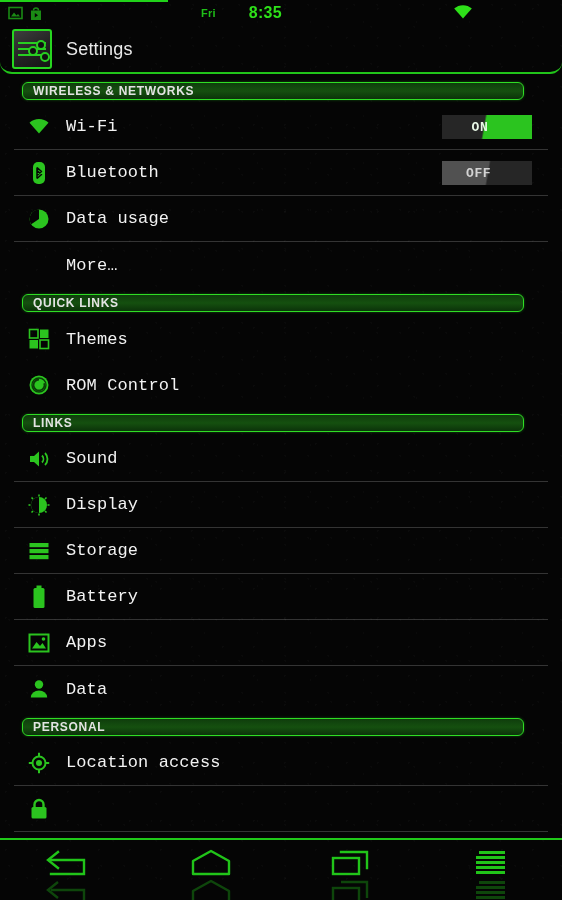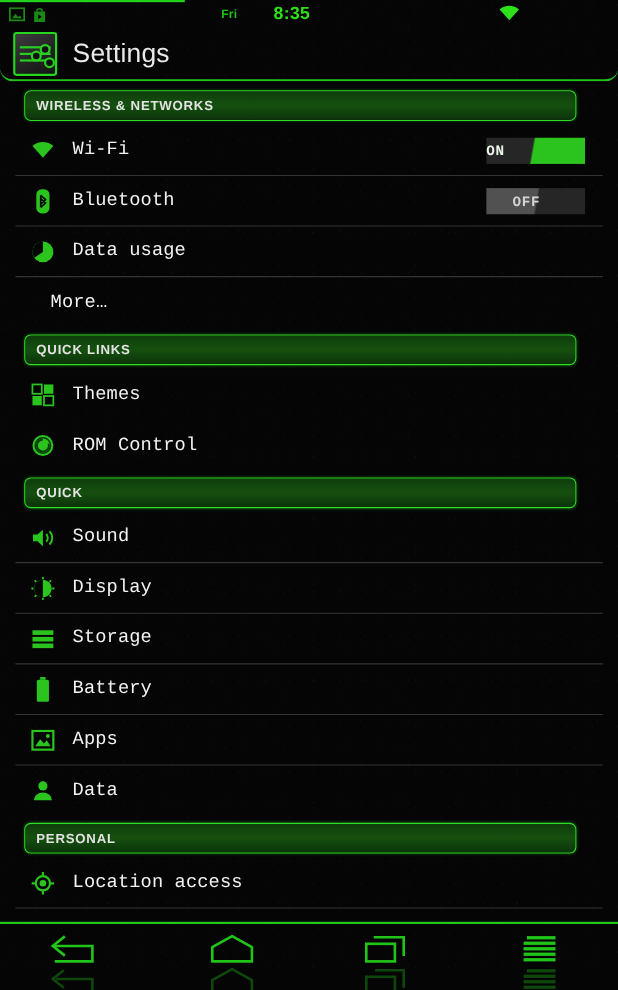--- a/index.html
+++ b/index.html
@@ -62,33 +62,33 @@
   .ab-slider { position: relative; height: 2px; background: #28cf21; }
   .ab-slider::after {
     content: ''; position: absolute; top: -2px;
     width: 6px; height: 6px; border: 2px solid #28cf21; border-radius: 50%;
     background: #111;
   }
   .ab-s1::after { left: 18px; }
   .ab-s2::after { left: 10px; }
   .ab-s3::after { left: 22px; }
   .ab-title {
-    color: #e9e9e9; font-size: 24px; margin-left: 14px; letter-spacing: .2px;
+    color: #e9e9e9; font-size: 18px; margin-left: 14px; letter-spacing: .2px;
   }
 
   
   .list {
     position: absolute; top: 76px; left: 0;
     width: 562px; height: 762px;
     overflow: hidden;
   }
 
   .section-header {
     margin: 6px 38px 4px 22px;
-    height: 28px;
+    height: 18px;
     border: 1.5px solid #2fdd24;
     border-radius: 6px;
     background: linear-gradient(180deg, #0f3d0c 0%, #15500f 50%, #0c330a 100%);
     display: flex; align-items: center;
     padding-left: 10px;
     box-shadow: 0 0 3px rgba(47,221,36,.35);
   }
   .section-header span {
     color: #e3e3e3; font-size: 12px; font-weight: bold; letter-spacing: .7px;
   }
@@ -103,39 +103,39 @@
   }
   .row.no-div { border-bottom: none; }
   .row-ico {
     width: 30px; min-width: 30px; height: 26px;
     display: flex; align-items: center; justify-content: center;
     margin-left: 10px;
   }
   .row-label {
     color: #f2f2f2; font-size: 17px; margin-left: 12px; letter-spacing: .1px;
   }
-  .row-label.indent { margin-left: 32px; }
+  .row-label.indent { margin-left: 52px; }
 
   
   .toggle {
     position: absolute; right: 16px; top: 11px;
     width: 90px; height: 24px;
     overflow: hidden;
     display: flex; align-items: center;
   }
   .toggle .tog-bg { position: absolute; inset: 0; }
   .toggle .tog-txt {
     position: relative; width: 100%;
     font-size: 13px; font-weight: bold; letter-spacing: .6px;
   }
   
   .toggle.on .tog-bg {
     background: linear-gradient(100deg, #262626 0 46%, #2bc41f 48% 100%);
   }
-  .toggle.on .tog-txt { color: #e8f7e6; text-align: left; padding-right: 14px; }
+  .toggle.on .tog-txt { color: #e8f7e6; text-align: center; padding-right: 14px; }
   
   .toggle.off .tog-bg {
     background: linear-gradient(100deg, #515151 0 50%, #262626 52% 100%);
   }
   .toggle.off .tog-txt { color: #d3d3d3; text-align: left; padding-left: 24px; }
 
   
   .navbar {
     position: absolute; bottom: 0; left: 0;
     width: 562px; height: 62px;
@@ -267,21 +267,21 @@
         <svg width="22" height="22" viewBox="0 0 22 22">
           <circle cx="11" cy="11" r="9.5" fill="#2bc41f"></circle>
           <circle cx="11" cy="11" r="7" fill="none" stroke="#0a3d07" stroke-width="1.4"></circle>
           <path d="M11 5.5 a5.5 5.5 0 1 0 5.2 3.7" fill="none" stroke="#0a3d07" stroke-width="1.8"></path>
         </svg>
       </div>
       <div class="row-label">ROM Control</div>
     </div>
 
     <div class="section-header">
-      <span>QUICK</span>
+      <span>LINKS</span>
     </div>
 
     <div class="row">
       <div class="row-ico">
         <svg width="22" height="20" viewBox="0 0 22 20">
           <path d="M2 7 h4 L11 2.5 v15 L6 13 H2 Z" fill="#2bc41f"></path>
           <path d="M14 6.5 a5 5 0 0 1 0 7" fill="none" stroke="#2bc41f" stroke-width="1.8"></path>
           <path d="M17 4 a8.5 8.5 0 0 1 0 12" fill="none" stroke="#2bc41f" stroke-width="1.8"></path>
         </svg>
       </div>

